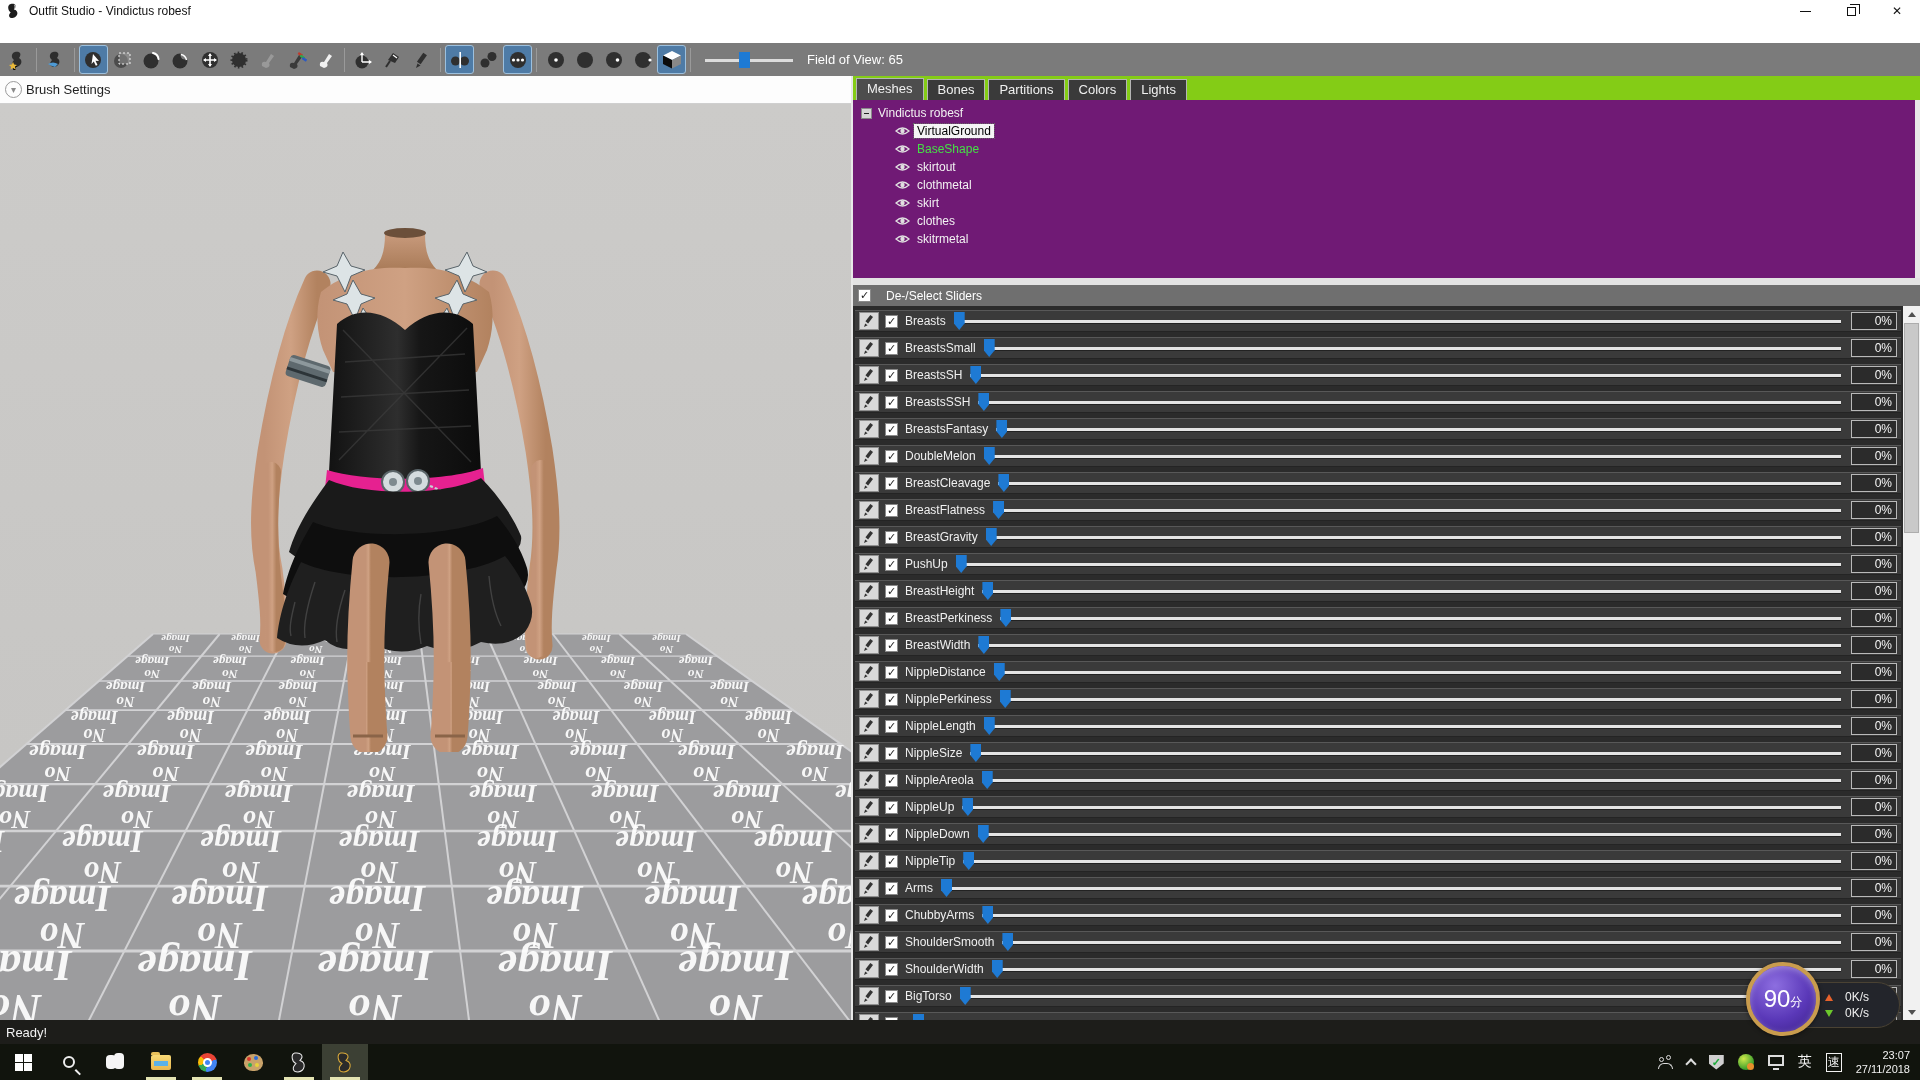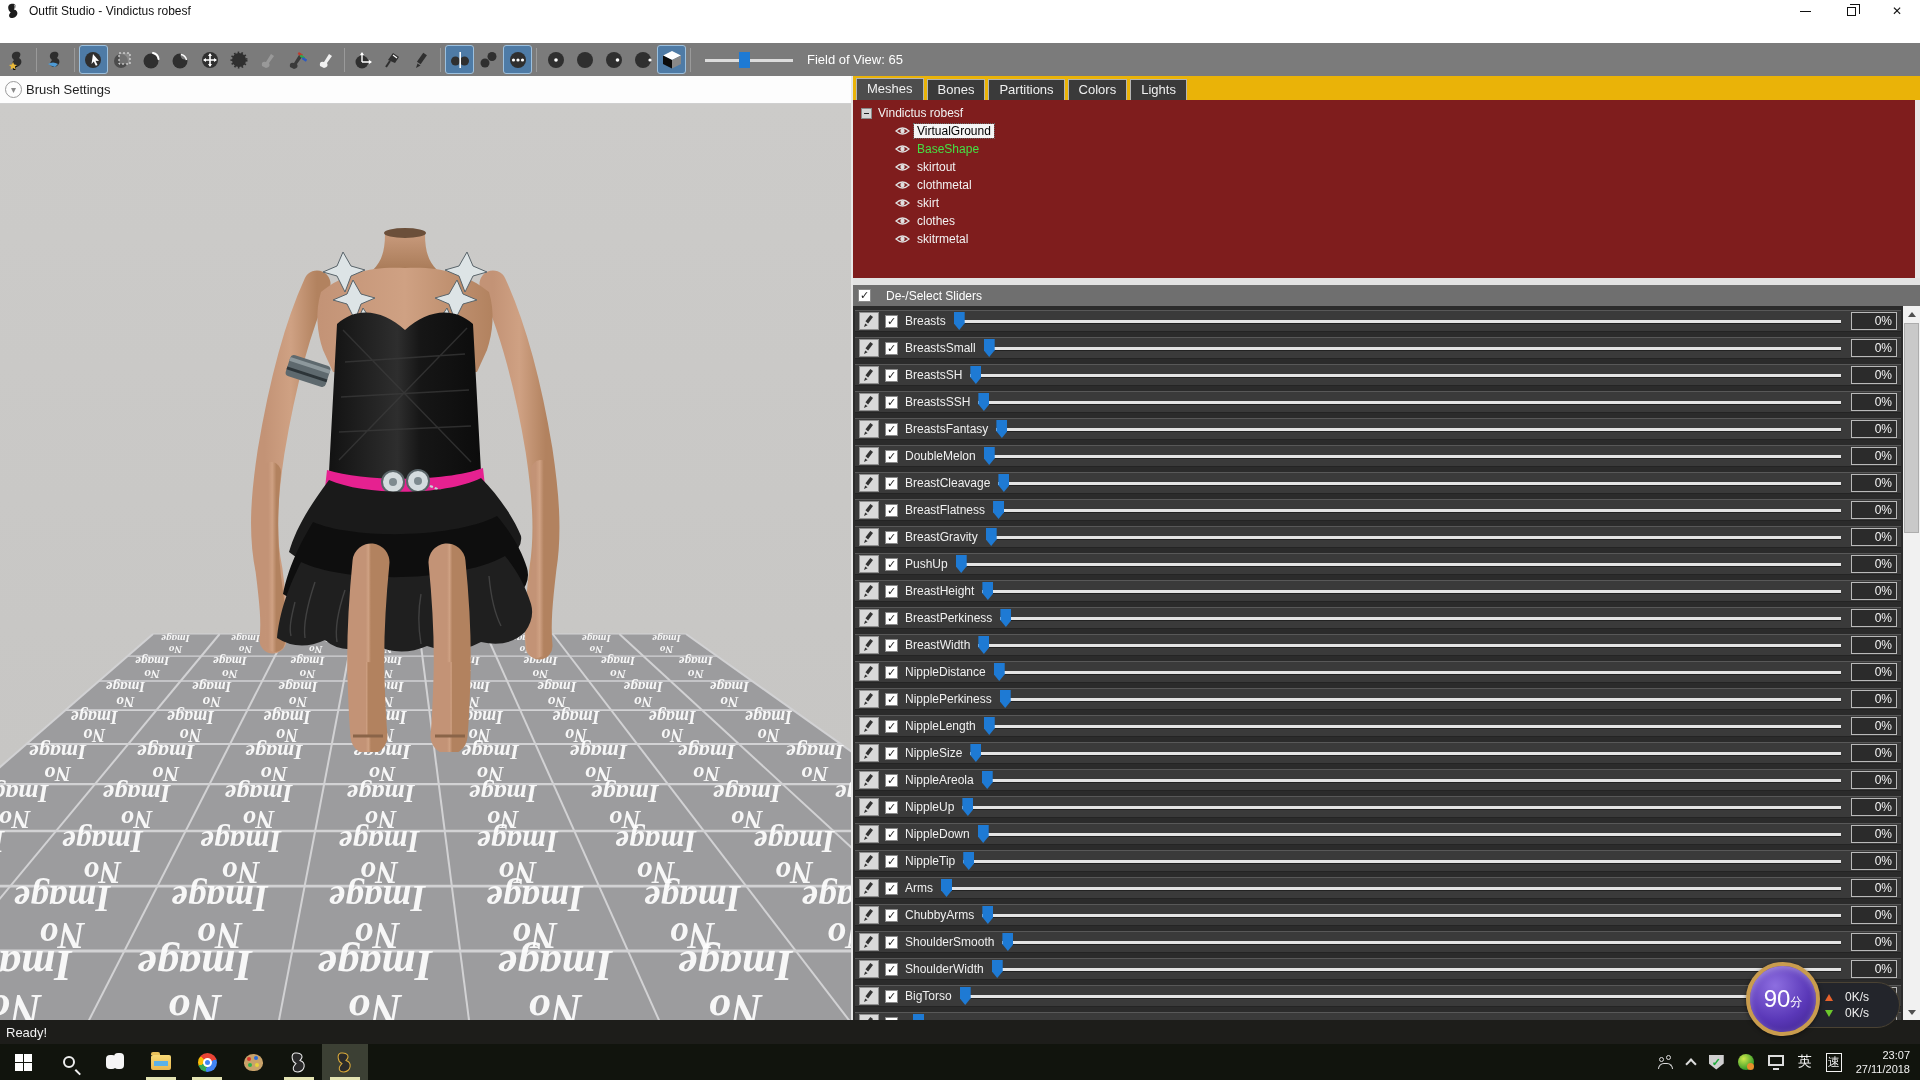--- a/index.html
+++ b/index.html
@@ -48,25 +48,25 @@
   .brushbar .blabel { font-size:13px; color:#222; }
   .viewport { position:absolute; left:0; top:28px; right:0; bottom:0; overflow:hidden;
     background:linear-gradient(#cccbc9, #c5c4c2); }
   .floor-svg { position:absolute; left:0; top:0; }
   .char-svg { position:absolute; left:225px; top:118px; }
   .vsplit { position:absolute; left:851px; top:0; width:2px; height:944px; background:#e8e8e8; }
 
   
   .right-panel { position:absolute; left:853px; top:0; right:0; height:944px; background:#2d2d2d;
     display:flex; flex-direction:column; }
-  .tabbar { height:24px; background:#eab308; display:flex; align-items:flex-end; padding-left:3px; flex:none; }
+  .tabbar { height:24px; background:#84cc16; display:flex; align-items:flex-end; padding-left:3px; flex:none; }
   .tab { font-size:13px; color:#f0f0f0; background:#3a3a3a; border:1px solid #b5b5b5; border-bottom:none;
     padding:2px 10px 3px; margin-right:3px; }
   .tab.active { background:#4d4d4d; padding-bottom:4px; }
-  .tree-panel { height:178px; background:#7f1d1d; flex:none; padding:4px 0 0 8px; overflow:hidden;
+  .tree-panel { height:178px; background:#701a75; flex:none; padding:4px 0 0 8px; overflow:hidden;
     border-right:5px solid #e8e8e8; }
   .tree-root { display:flex; align-items:center; height:18px; }
   .expandbox { width:11px; height:11px; background:#d6d6d6; border:1px solid #8a8a8a; position:relative; margin-right:6px; }
   .expandbox::after { content:""; position:absolute; left:2px; top:4px; width:5px; height:1px; background:#222; }
   .tree-root .rlabel { font-size:12px; color:#f2f2f2; }
   .tree-items { padding-left:34px; }
   .tree-item { display:flex; align-items:center; height:18px; }
   .tree-item .eye { width:16px; margin-right:3px; display:flex; align-items:center; }
   .tree-item .tlabel { font-size:12px; color:#f2f2f2; padding:0 3px; }
   .tree-item.selected .tlabel { background:#f5f5f5; color:#000; outline:1px dotted #666; }

